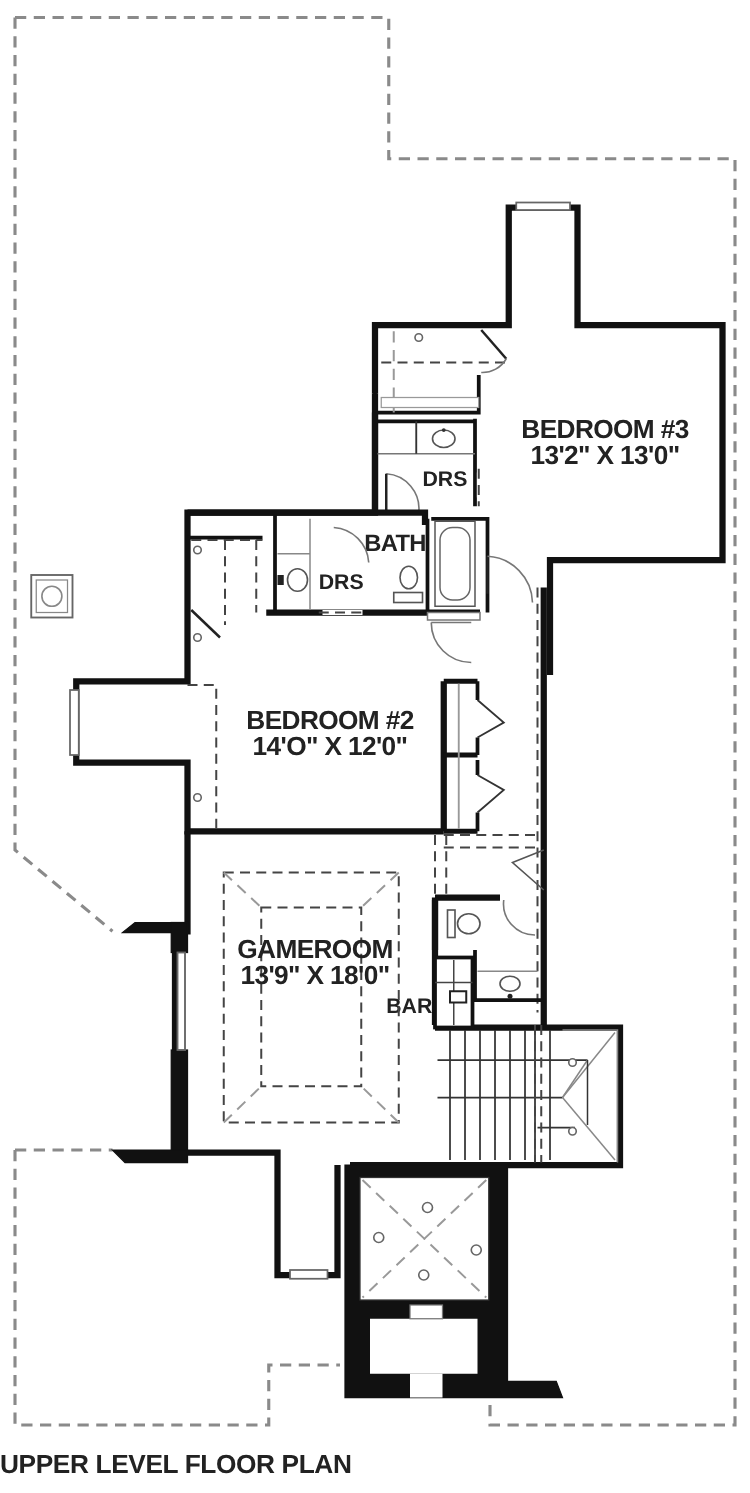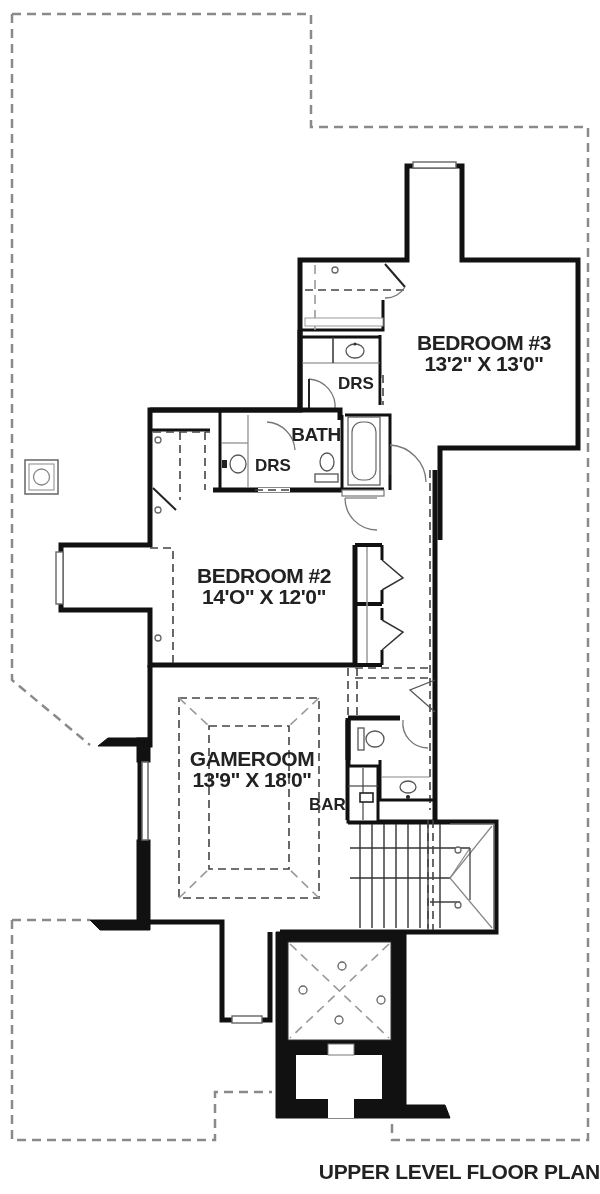--- a/index.html
+++ b/index.html
@@ -15,21 +15,21 @@
   .door-arc { fill: none; stroke: #777; stroke-width: 1.3; }
   .door-leaf { fill: none; stroke: #222; stroke-width: 2; }
   .window { fill: #fff; stroke: #666; stroke-width: 1.4; }
   .stair { fill: none; stroke: #333; stroke-width: 1.4; }
   .stair-grey { fill: none; stroke: #888; stroke-width: 1.2; }
   .light { fill: #fff; stroke: #666; stroke-width: 1.3; }
   .room-label { font-family: "Liberation Sans", sans-serif; font-weight: bold; fill: #222; text-anchor: middle; letter-spacing: -0.5px; }
   .room-name { font-size: 21px; }
   .room-dim { font-size: 21px; }
   .small-label { font-size: 17px; font-weight: bold; fill: #222; font-family: "Liberation Sans", sans-serif; }
-  .caption { position: absolute; left: 0; width: 600px; top: 1160px; text-align: right; font-family: "Liberation Sans", sans-serif; font-weight: bold; font-size: 21px; color: #222; letter-spacing: -0.3px; }
+  .caption { position: absolute; left: 0; width: 600px; top: 1160px; text-align: left; font-family: "Liberation Sans", sans-serif; font-weight: bold; font-size: 21px; color: #222; letter-spacing: -0.3px; }
 </style>
 </head>
 <body>
 
 <svg id="plan" viewBox="0 0 600 1194" xmlns="http://www.w3.org/2000/svg">
 
   <g>
     <polyline class="dash-roof" points="12,14 311,14 311,127 588,127 588,1140 392,1140 392,1100"></polyline>
     <polyline class="dash-roof" points="12,14 12,680 90,745"></polyline>
     <polyline class="dash-roof" points="12,920 12,1140 215,1140 215,1092 272,1092"></polyline>

